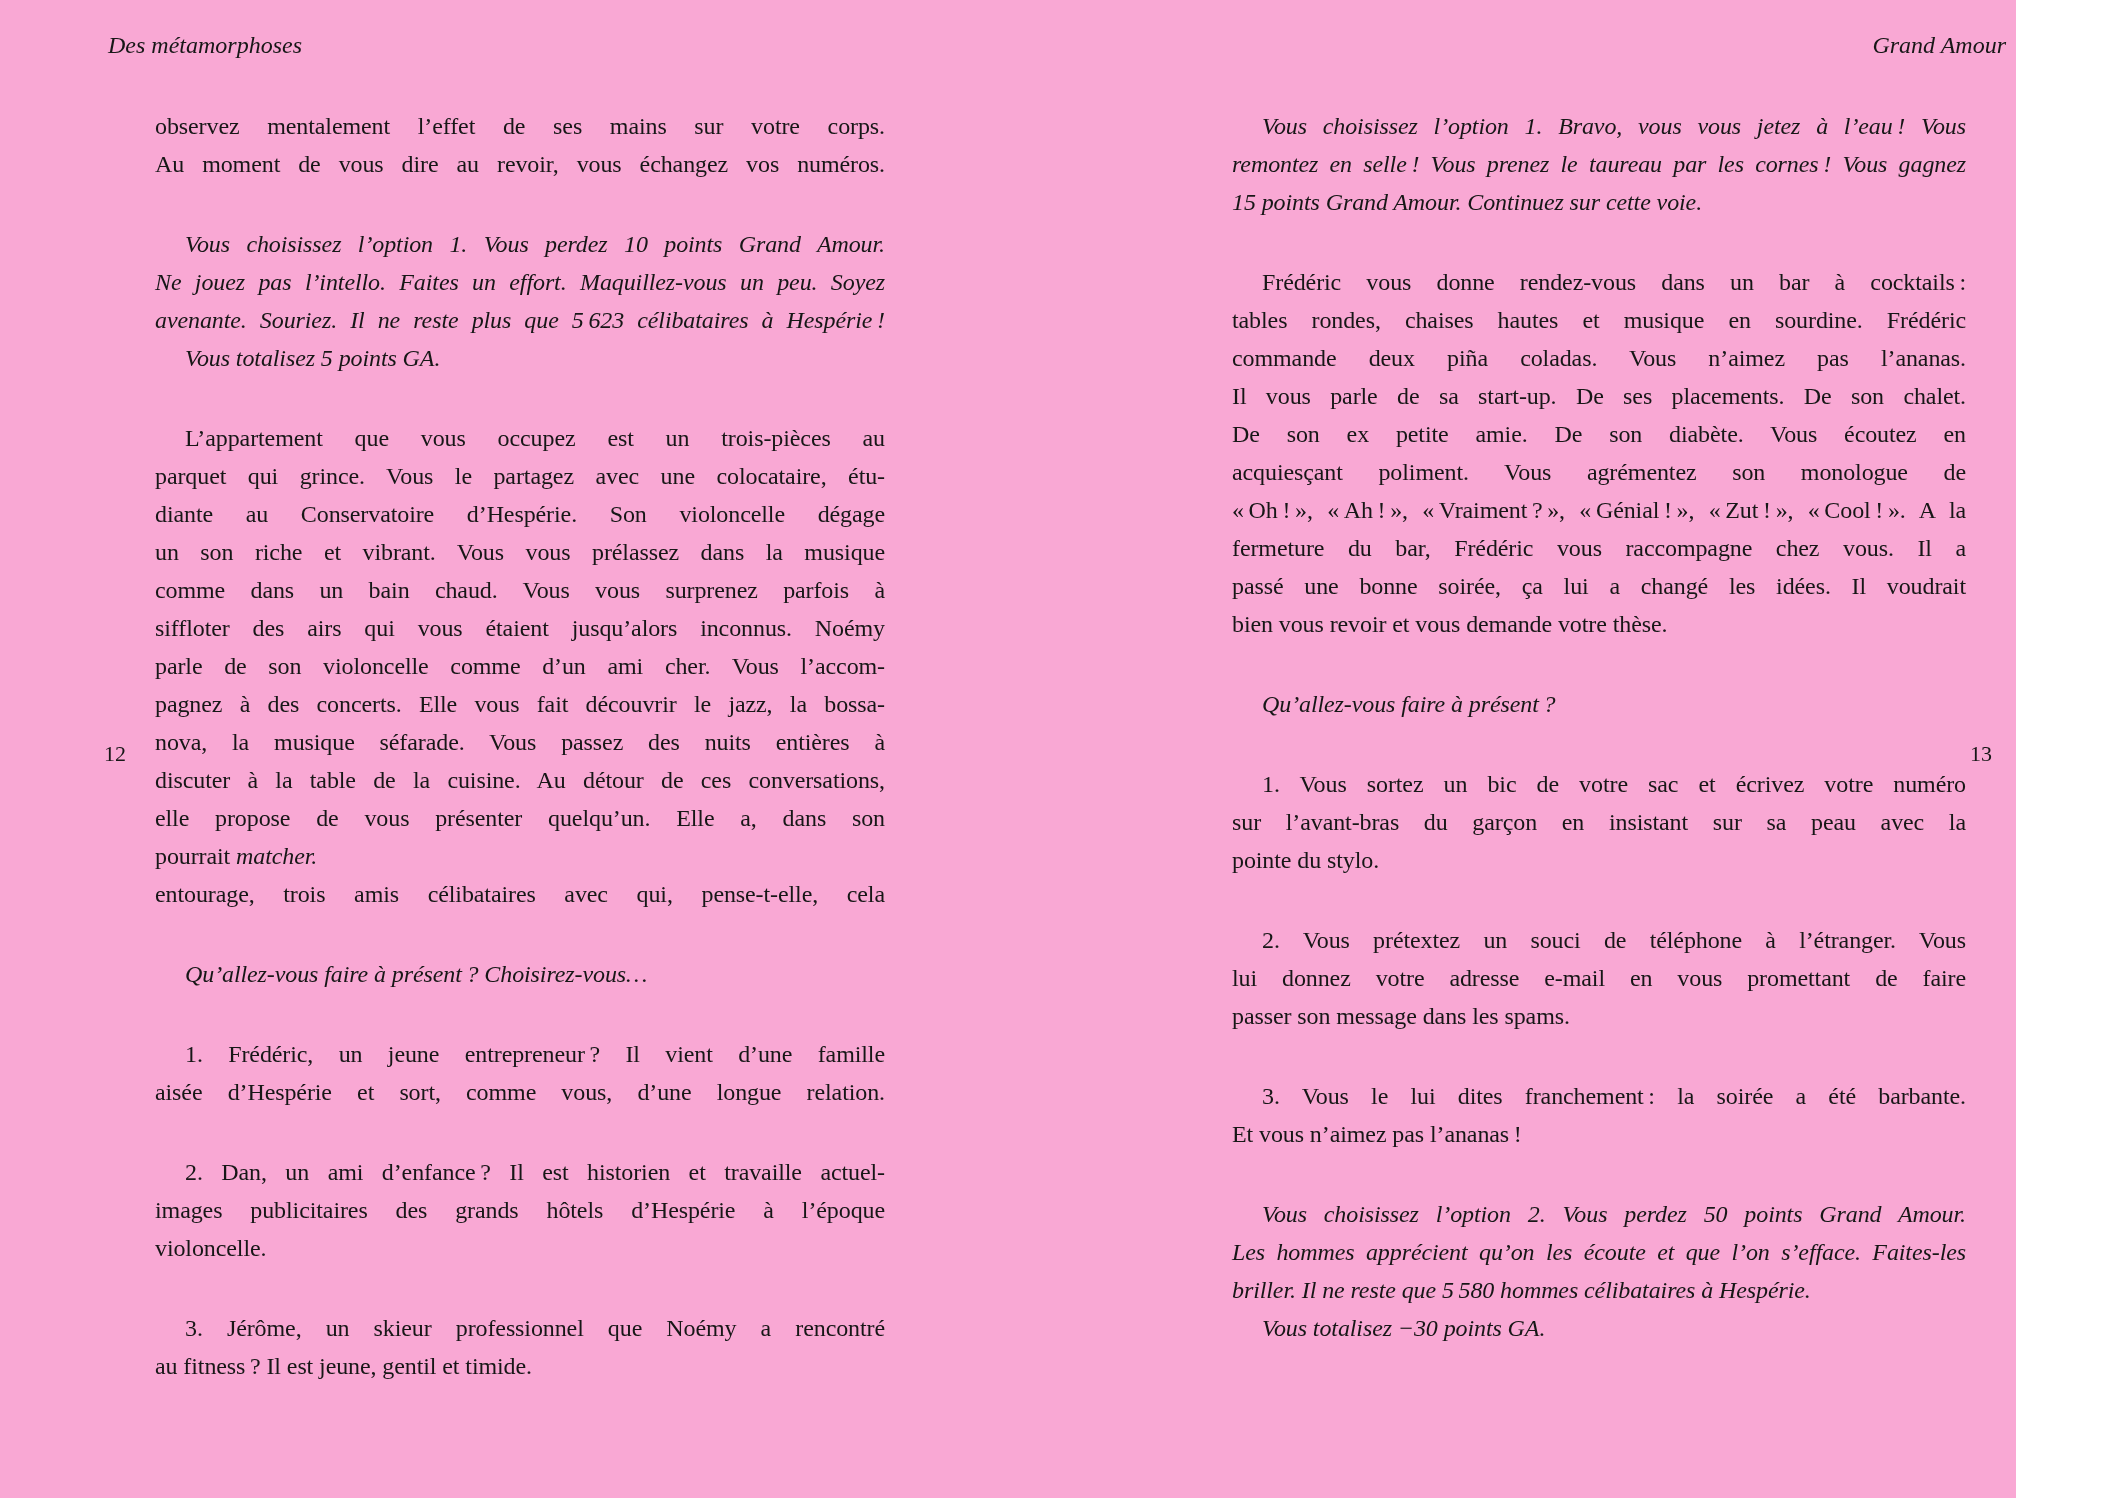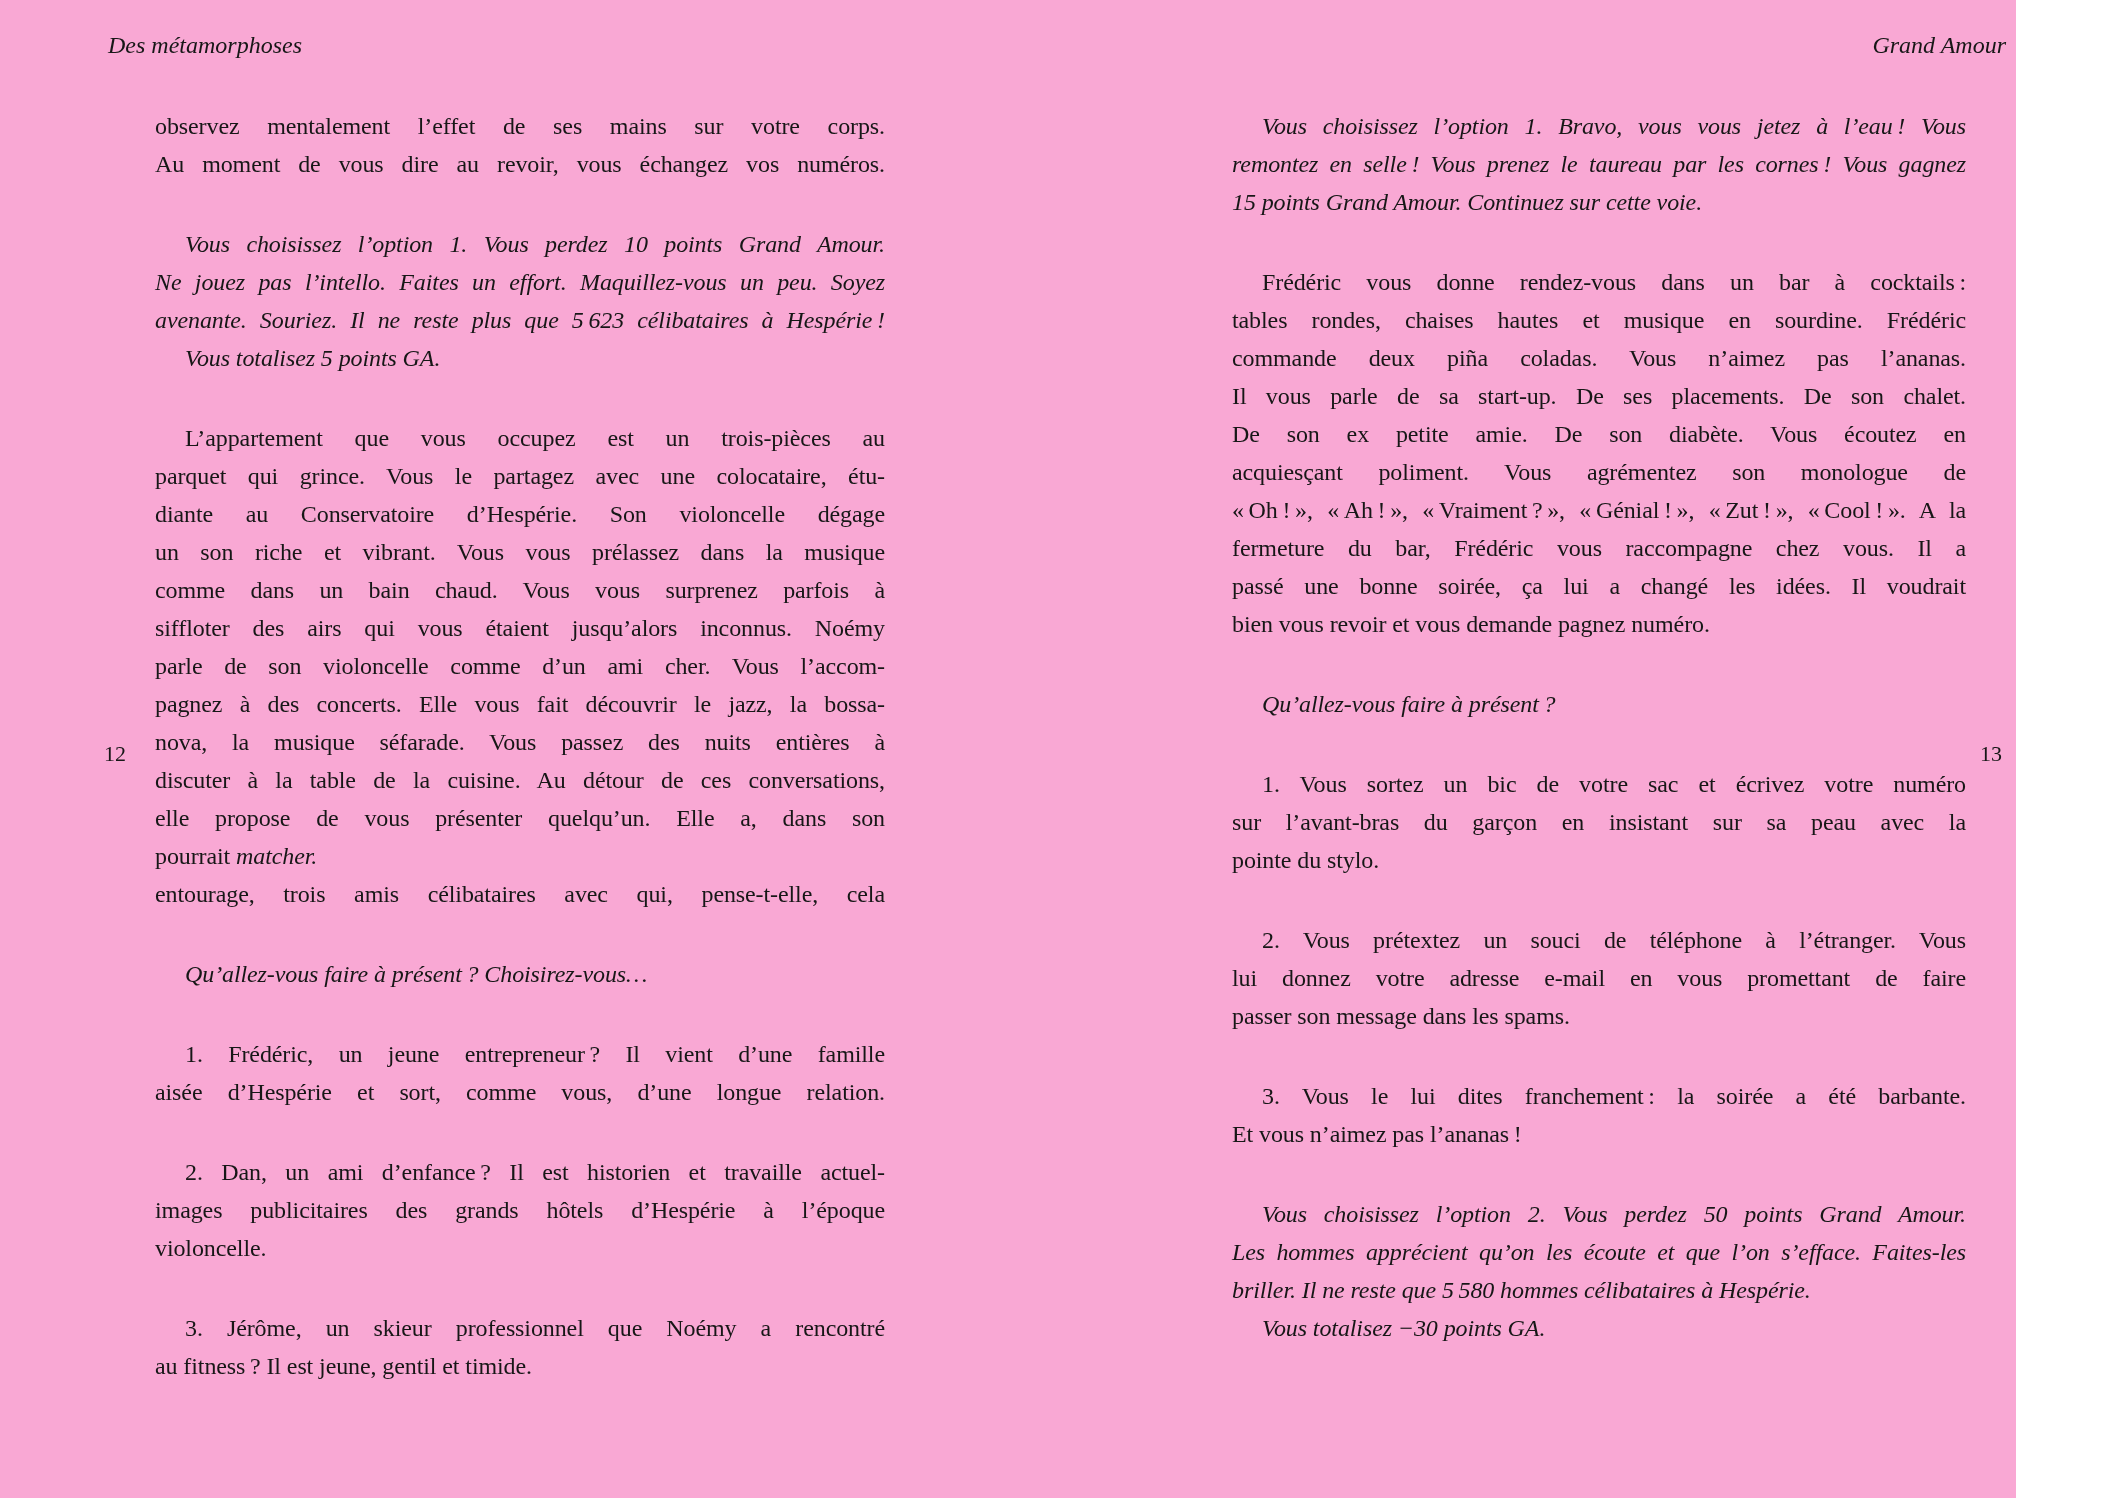--- a/index.html
+++ b/index.html
@@ -28,21 +28,21 @@
   .page-left  .running-head { left: 108px; }
   .page-right .running-head { right: 106px; text-align: center; }
 
   .folio {
     position: absolute;
     top: 742px;
     font-size: 22px;
     line-height: 24px;
   }
   .page-left  .folio { left: 104px; }
-  .page-right .folio { right: 110px; text-align: center; }
+  .page-right .folio { right: 120px; text-align: center; }
 
   .textblock {
     position: absolute;
     top: 100px;
     font-size: 24px;
     line-height: 38px;
     letter-spacing: -0.1px;
   }
   .page-left  .textblock { left: 155px; width: 730px; }
   .page-right .textblock { left: 176px; width: 734px; }
@@ -137,21 +137,21 @@
       <div class="blk">
         <div class="l ind">Frédéric vous donne rendez-vous dans un bar à cocktails :</div>
         <div class="l">tables rondes, chaises hautes et musique en sourdine. Frédéric</div>
         <div class="l">commande deux piña coladas. Vous n’aimez pas l’ananas.</div>
         <div class="l">Il vous parle de sa start-up. De ses placements. De son chalet.</div>
         <div class="l">De son ex petite amie. De son diabète. Vous écoutez en</div>
         <div class="l">acquiesçant poliment. Vous agrémentez son monologue de</div>
         <div class="l">« Oh ! », « Ah ! », « Vraiment ? », « Génial ! », « Zut ! », « Cool ! ». A la</div>
         <div class="l">fermeture du bar, Frédéric vous raccompagne chez vous. Il a</div>
         <div class="l">passé une bonne soirée, ça lui a changé les idées. Il voudrait</div>
-        <div class="l end">bien vous revoir et vous demande pagnez numéro.</div>
+        <div class="l end">bien vous revoir et vous demande votre thèse.</div>
       </div>
 
       <div class="blk it">
         <div class="l end ind">Qu’allez-vous faire à présent ?</div>
       </div>
 
       <div class="blk">
         <div class="l ind">1. Vous sortez un bic de votre sac et écrivez votre numéro</div>
         <div class="l">sur l’avant-bras du garçon en insistant sur sa peau avec la</div>
         <div class="l end">pointe du stylo.</div>

